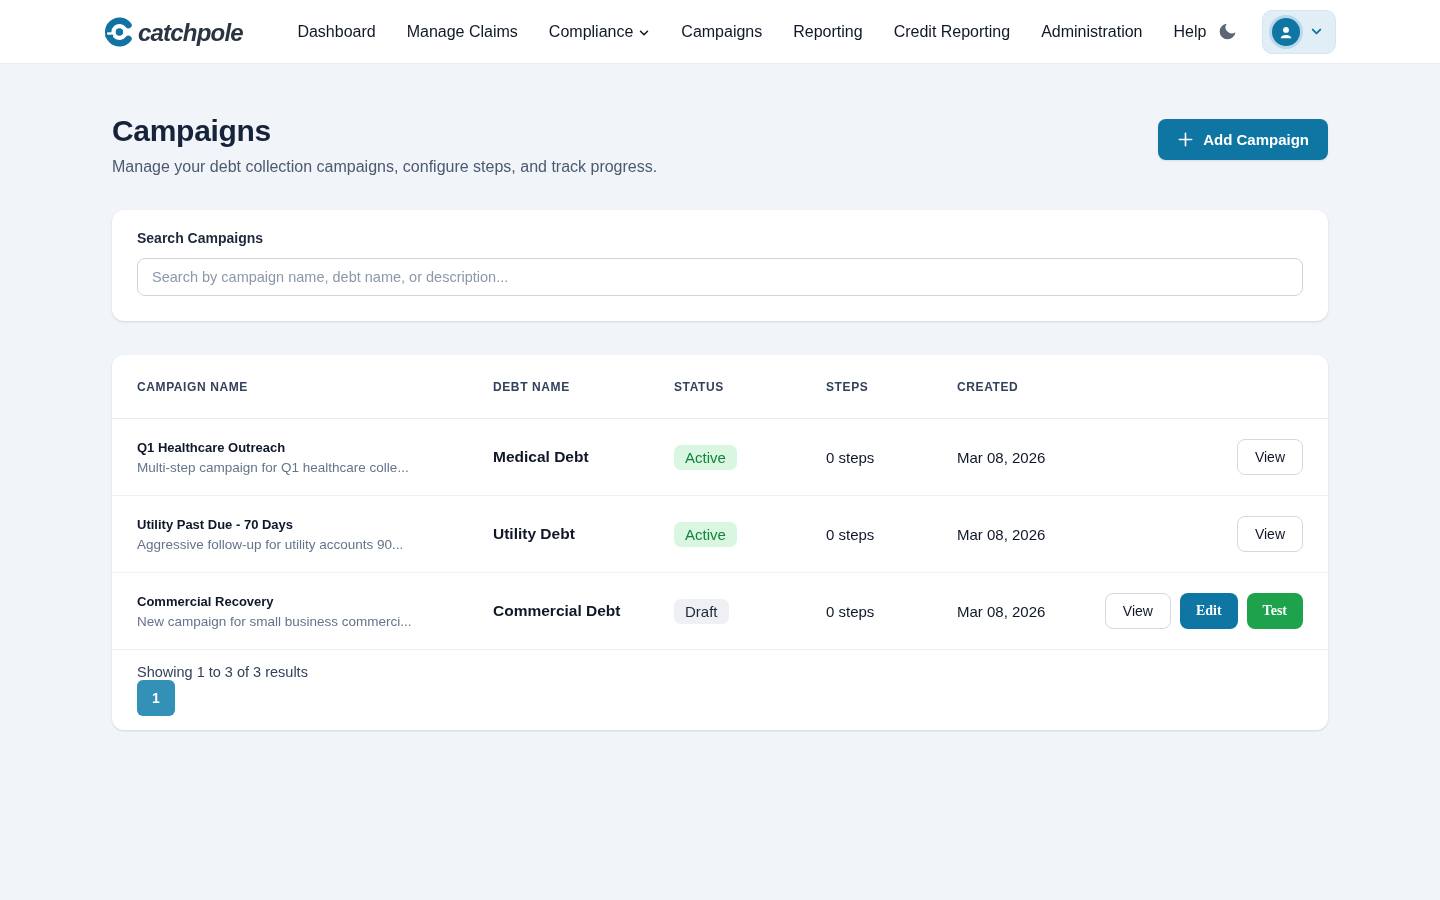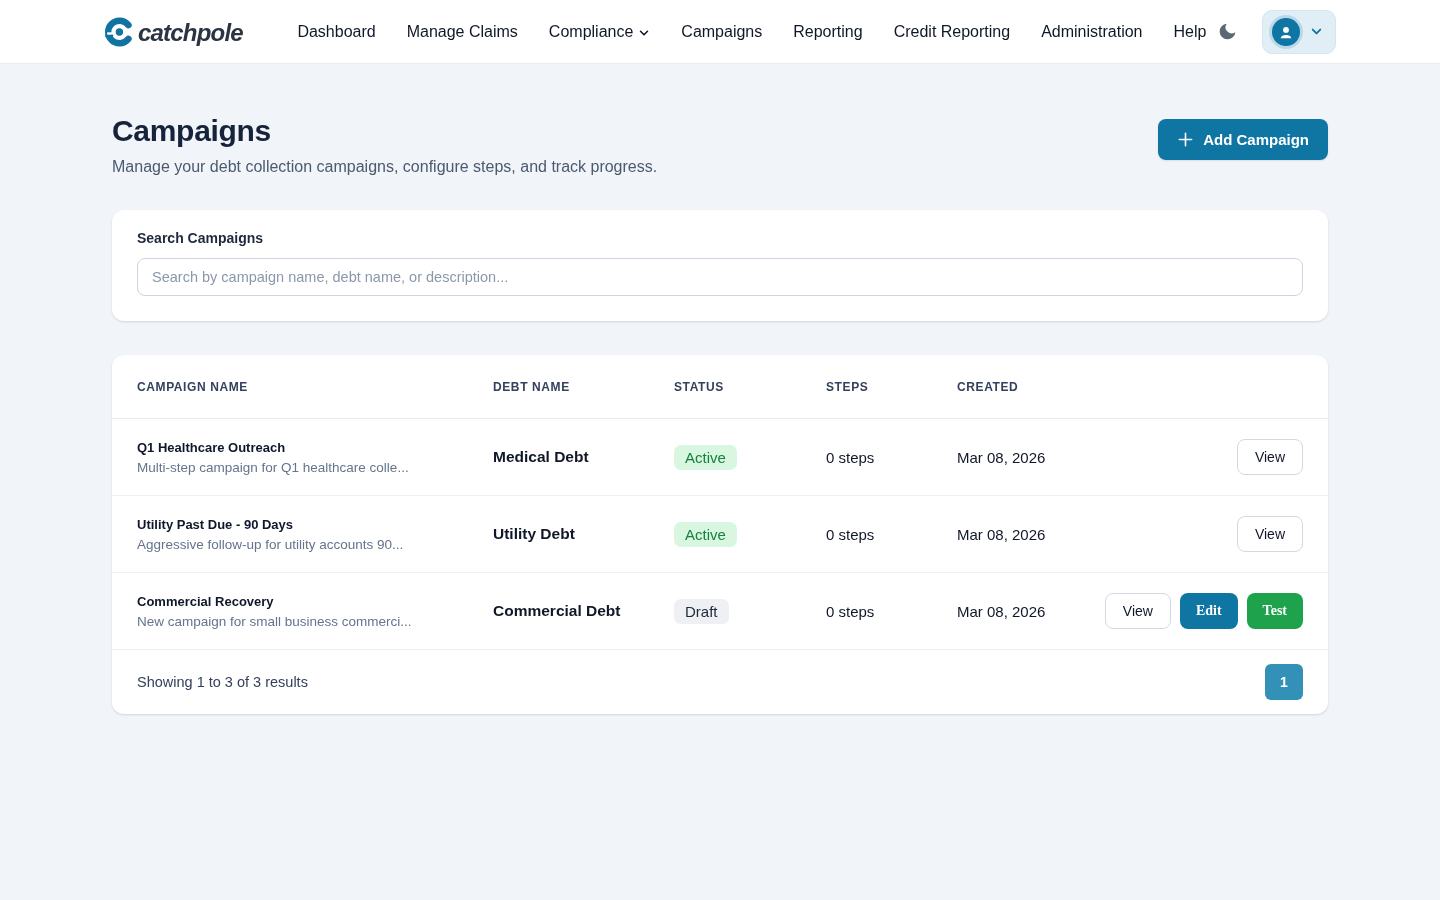--- a/index.html
+++ b/index.html
@@ -106,22 +106,22 @@
     cursor:pointer; font-family:inherit;
   }
   .btn-edit, .btn-test {
     border:none; color:#fff; font-size:14px; font-weight:700;
     padding:10px 16px; border-radius:8px; cursor:pointer; font-family:Liberation Serif, serif;
   }
   .btn-edit { background:#0f75a3; }
   .btn-test { background:#1ea24b; }
   
   .tfoot {
-    display:flex; align-items:center; justify-content:space-between;
-    padding:14px 25px; min-height:63px;
+    display:flex; align-items:flex-start; justify-content:space-between;
+    padding:14px 25px; min-height:63px;flex-direction:column;
   }
   .tfoot-summary { font-size:14.5px; color:#33415c; }
   .page-btn {
     width:38px; height:36px; border:none; border-radius:6px;
     background:#3391b8; color:#fff; font-size:14px; font-weight:700;
     cursor:pointer; font-family:inherit;
   }
 </style>
 </head>
 <body>
@@ -239,21 +239,21 @@
       </div>
       <div class="cplain">0 steps</div>
       <div class="cplain">Mar 08, 2026</div>
       <div class="actions">
         <button class="btn-view">View</button>
       </div>
     </div>
 
     <div class="tgrid trow">
       <div>
-        <div class="cname">Utility Past Due - 90 Days</div>
+        <div class="cname">Utility Past Due - 70 Days</div>
         <div class="cdesc">Aggressive follow-up for utility accounts 90...</div>
       </div>
       <div class="cdebt">Utility Debt</div>
       <div>
         <span class="badge badge-active">Active</span>
       </div>
       <div class="cplain">0 steps</div>
       <div class="cplain">Mar 08, 2026</div>
       <div class="actions">
         <button class="btn-view">View</button>

